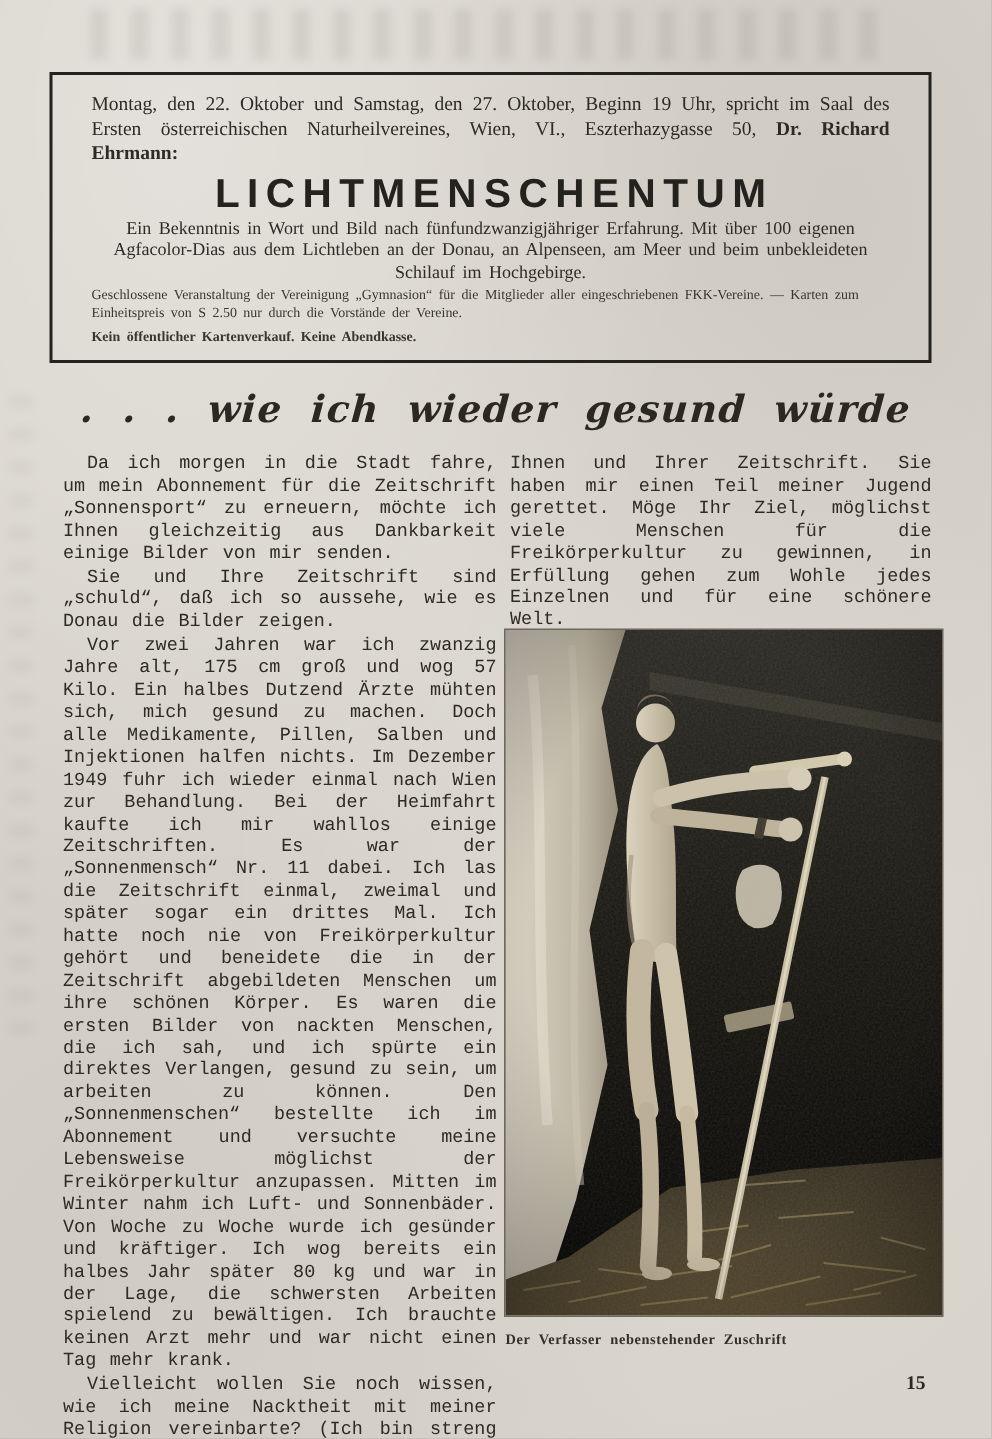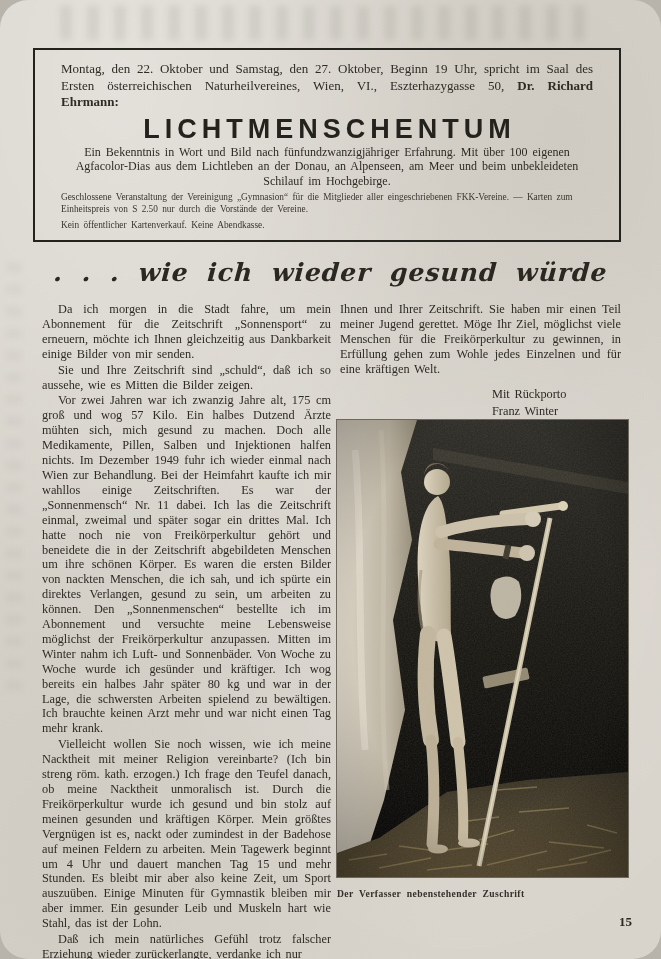--- a/index.html
+++ b/index.html
@@ -9,21 +9,20 @@
     margin:0 auto;
     background:#d8d4cc;
     background-image:
       radial-gradient(ellipse at 18% 8%, rgba(255,255,255,.30), transparent 45%),
       radial-gradient(ellipse at 85% 15%, rgba(150,145,132,.14), transparent 40%),
       radial-gradient(ellipse at 10% 90%, rgba(150,145,132,.12), transparent 45%),
       radial-gradient(ellipse at 70% 60%, rgba(255,255,255,.14), transparent 50%);
     overflow:hidden;
     color:#2e2b25;
     font-family:"Liberation Serif","DejaVu Serif",serif;
-    border-radius:28px;
   }
   
   .ghost-top{
     position:absolute;top:6px;left:60px;width:540px;height:34px;
     background:repeating-linear-gradient(90deg, rgba(92,88,78,.30) 0 12px, transparent 12px 27px);
     filter:blur(3px);opacity:.35;
   }
   .ghost-left{
     position:absolute;top:260px;left:6px;width:16px;height:430px;
     background:repeating-linear-gradient(0deg, rgba(92,88,78,.25) 0 9px, transparent 9px 22px);
@@ -48,57 +47,57 @@
     color:#24221d;
   }
   .notice .subtitle{
     margin:0 4px;font-size:12px;line-height:14.5px;text-align:center;
     word-spacing:2px;
   }
   .notice .note{
     margin:4px 0 0 0;font-size:9.3px;line-height:11.5px;text-align:left;
     word-spacing:2px;color:#3a362f;
   }
-  .notice .note-last{margin-top:5px;}
+  .notice .note-last{margin-top:5px;font-weight:bold;}
   .script-title{
     position:absolute;left:0;top:258px;width:100%;
     margin:0;text-align:center;
     font-family:"DejaVu Serif","Liberation Serif",serif;
     font-style:italic;font-weight:bold;
     font-size:25px;line-height:30px;
     letter-spacing:1px;word-spacing:9px;
     color:#2b2822;
     transform:skewX(-4deg);
   }
   .col{
     position:absolute;top:302px;
     font-size:12.3px;line-height:14.9px;
     text-align:justify;word-spacing:1.6px;
     hyphens:auto;
   }
-  .col p{margin:0;}
+  .col p{margin:0;font-family:Liberation Mono, monospace;}
   .col p.indent{text-indent:16px;}
   .col p + p{margin-top:1px;}
   .col-left{left:42px;width:289px;}
   .col-right{left:340px;width:281px;}
   .signoff{margin-top:9px;margin-left:152px;text-align:left;}
   .signoff p{margin:0;line-height:16px;}
   .photo{
     position:absolute;left:337px;top:420px;width:291px;height:457px;
     margin:0;outline:1px solid #6d675c;
   }
   .photo svg{display:block;width:291px;height:457px;}
   .caption{
     position:absolute;left:337px;top:888px;width:291px;
     text-align:left;
     font-size:9.6px;font-weight:bold;letter-spacing:.4px;word-spacing:3px;
     color:#33302a;
   }
   .pagenum{
-    position:absolute;right:29px;top:914px;
+    position:absolute;right:44px;top:914px;
     font-size:13px;font-weight:bold;color:#2b2822;
   }
 </style>
 </head>
 <body>
 
 <div class="page">
 
   <div class="ghost-top"></div>
   <div class="ghost-left"></div>
@@ -108,28 +107,28 @@
     <h1>LICHTMENSCHENTUM</h1>
     <p class="subtitle">Ein Bekenntnis in Wort und Bild nach fünfundzwanzigjähriger Erfahrung. Mit über 100 eigenen Agfacolor-Dias aus dem Lichtleben an der Donau, an Alpenseen, am Meer und beim unbekleideten Schilauf im Hochgebirge.</p>
     <p class="note">Geschlossene Veranstaltung der Vereinigung „Gymnasion“ für die Mitglieder aller eingeschriebenen FKK-Vereine. — Karten zum Einheitspreis von S 2.50 nur durch die Vorstände der Vereine.</p>
     <p class="note note-last">Kein öffentlicher Kartenverkauf. Keine Abendkasse.</p>
   </div>
 
   <h2 class="script-title">. . . wie ich wieder gesund würde</h2>
 
   <div class="col col-left">
     <p class="indent">Da ich morgen in die Stadt fahre, um mein Abonnement für die Zeitschrift „Sonnensport“ zu erneuern, möchte ich Ihnen gleichzeitig aus Dankbarkeit einige Bilder von mir senden.</p>
-    <p class="indent">Sie und Ihre Zeitschrift sind „schuld“, daß ich so aussehe, wie es Mitten die Bilder zeigen.</p>
+    <p class="indent">Sie und Ihre Zeitschrift sind „schuld“, daß ich so aussehe, wie es Donau die Bilder zeigen.</p>
     <p class="indent">Vor zwei Jahren war ich zwanzig Jahre alt, 175 cm groß und wog 57 Kilo. Ein halbes Dutzend Ärzte mühten sich, mich gesund zu machen. Doch alle Medikamente, Pillen, Salben und Injektionen halfen nichts. Im Dezember 1949 fuhr ich wieder einmal nach Wien zur Behandlung. Bei der Heimfahrt kaufte ich mir wahllos einige Zeitschriften. Es war der „Sonnenmensch“ Nr. 11 dabei. Ich las die Zeitschrift einmal, zweimal und später sogar ein drittes Mal. Ich hatte noch nie von Freikörperkultur gehört und beneidete die in der Zeitschrift abgebildeten Menschen um ihre schönen Körper. Es waren die ersten Bilder von nackten Menschen, die ich sah, und ich spürte ein direktes Verlangen, gesund zu sein, um arbeiten zu können. Den „Sonnenmenschen“ bestellte ich im Abonnement und versuchte meine Lebensweise möglichst der Freikörperkultur anzupassen. Mitten im Winter nahm ich Luft- und Sonnenbäder. Von Woche zu Woche wurde ich gesünder und kräftiger. Ich wog bereits ein halbes Jahr später 80 kg und war in der Lage, die schwersten Arbeiten spielend zu bewältigen. Ich brauchte keinen Arzt mehr und war nicht einen Tag mehr krank.</p>
     <p class="indent">Vielleicht wollen Sie noch wissen, wie ich meine Nacktheit mit meiner Religion vereinbarte? (Ich bin streng röm. kath. erzogen.) Ich frage den Teufel danach, ob meine Nacktheit unmoralisch ist. Durch die Freikörperkultur wurde ich gesund und bin stolz auf meinen gesunden und kräftigen Körper. Mein größtes Vergnügen ist es, nackt oder zumindest in der Badehose auf meinen Feldern zu arbeiten. Mein Tagewerk beginnt um 4 Uhr und dauert manchen Tag 15 und mehr Stunden. Es bleibt mir aber also keine Zeit, um Sport auszuüben. Einige Minuten für Gymnastik bleiben mir aber immer. Ein gesunder Leib und Muskeln hart wie Stahl, das ist der Lohn.</p>
     <p class="indent">Daß ich mein natürliches Gefühl trotz falscher Erziehung wieder zurückerlangte, verdanke ich nur</p>
   </div>
 
   <div class="col col-right">
-    <p>Ihnen und Ihrer Zeitschrift. Sie haben mir einen Teil meiner Jugend gerettet. Möge Ihr Ziel, möglichst viele Menschen für die Freikörperkultur zu gewinnen, in Erfüllung gehen zum Wohle jedes Einzelnen und für eine kräftigen Welt.</p>
+    <p>Ihnen und Ihrer Zeitschrift. Sie haben mir einen Teil meiner Jugend gerettet. Möge Ihr Ziel, möglichst viele Menschen für die Freikörperkultur zu gewinnen, in Erfüllung gehen zum Wohle jedes Einzelnen und für eine schönere Welt.</p>
     <div class="signoff">
       <p>Mit Rückporto</p>
       <p>Franz Winter</p>
     </div>
   </div>
 
   <figure class="photo">
     <svg viewBox="0 0 291 457" xmlns="http://www.w3.org/2000/svg">
       <defs>
         <linearGradient id="darkg" x1="0" y1="0" x2="0" y2="1">

